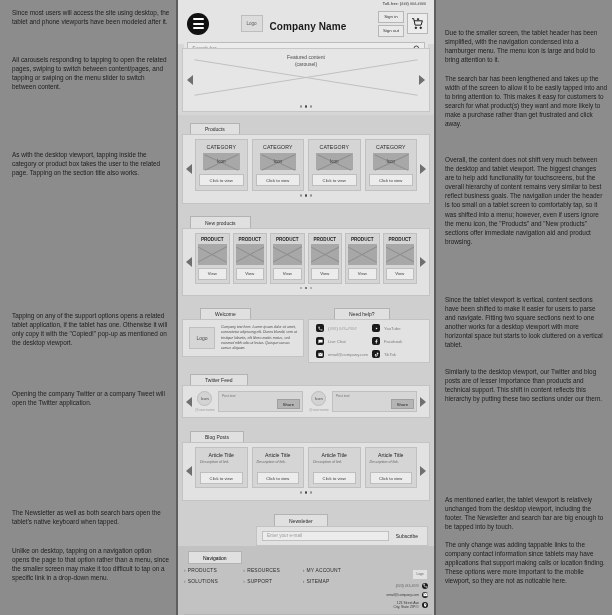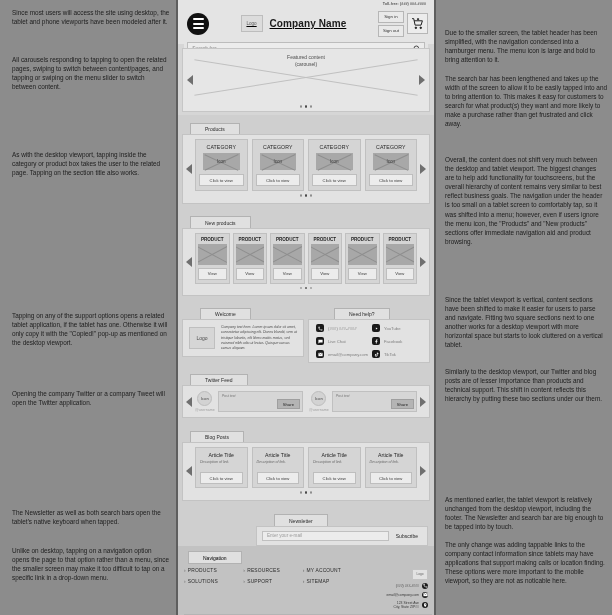--- a/index.html
+++ b/index.html
@@ -35,21 +35,21 @@
   
   .t-header { background: #e4e4e4; padding: 2px 6px 4px 6px; position: relative; height: 44px; }
   .tollfree { position: absolute; right: 8px; top: 2px; font-size: 3.6px; color: #555; letter-spacing: .1px; font-weight: bold; }
   .hdr-row { display: flex; align-items: center; height: 40px; padding-top: 3px; }
   .burger {
     width: 22px; height: 22px; border-radius: 50%; background: #111;
     display: flex; flex-direction: column; justify-content: center; align-items: center; gap: 2.2px;
     margin-left: 3px; flex: 0 0 22px;
   }
   .burger i { display: block; width: 11px; height: 2px; background: #fff; border-radius: 1px; }
-  .hdr-mid { flex: 1; display: flex; align-items: center; justify-content: center; gap: 7px; text-decoration: underline; }
+  .hdr-mid { flex: 1; display: flex; align-items: flex-end; justify-content: center; gap: 7px; }
   .logo-box {
     width: 22px; height: 17px; background: #dcdcdc; border: 1px solid #bdbdbd;
     display: flex; align-items: center; justify-content: center;
     font-size: 4.6px; color: #5a5a5a;
   }
   .company-name { font-size: 10px; font-weight: bold; color: #1b1b1b; letter-spacing: .1px; }
   .hdr-right { display: flex; align-items: center; gap: 3px; }
   .signbtns { display: flex; flex-direction: column; gap: 2px; }
   .signbtn {
     background: #e9e9e9; border: 1px solid #b6b6b6; font-size: 4.4px; color: #333;

